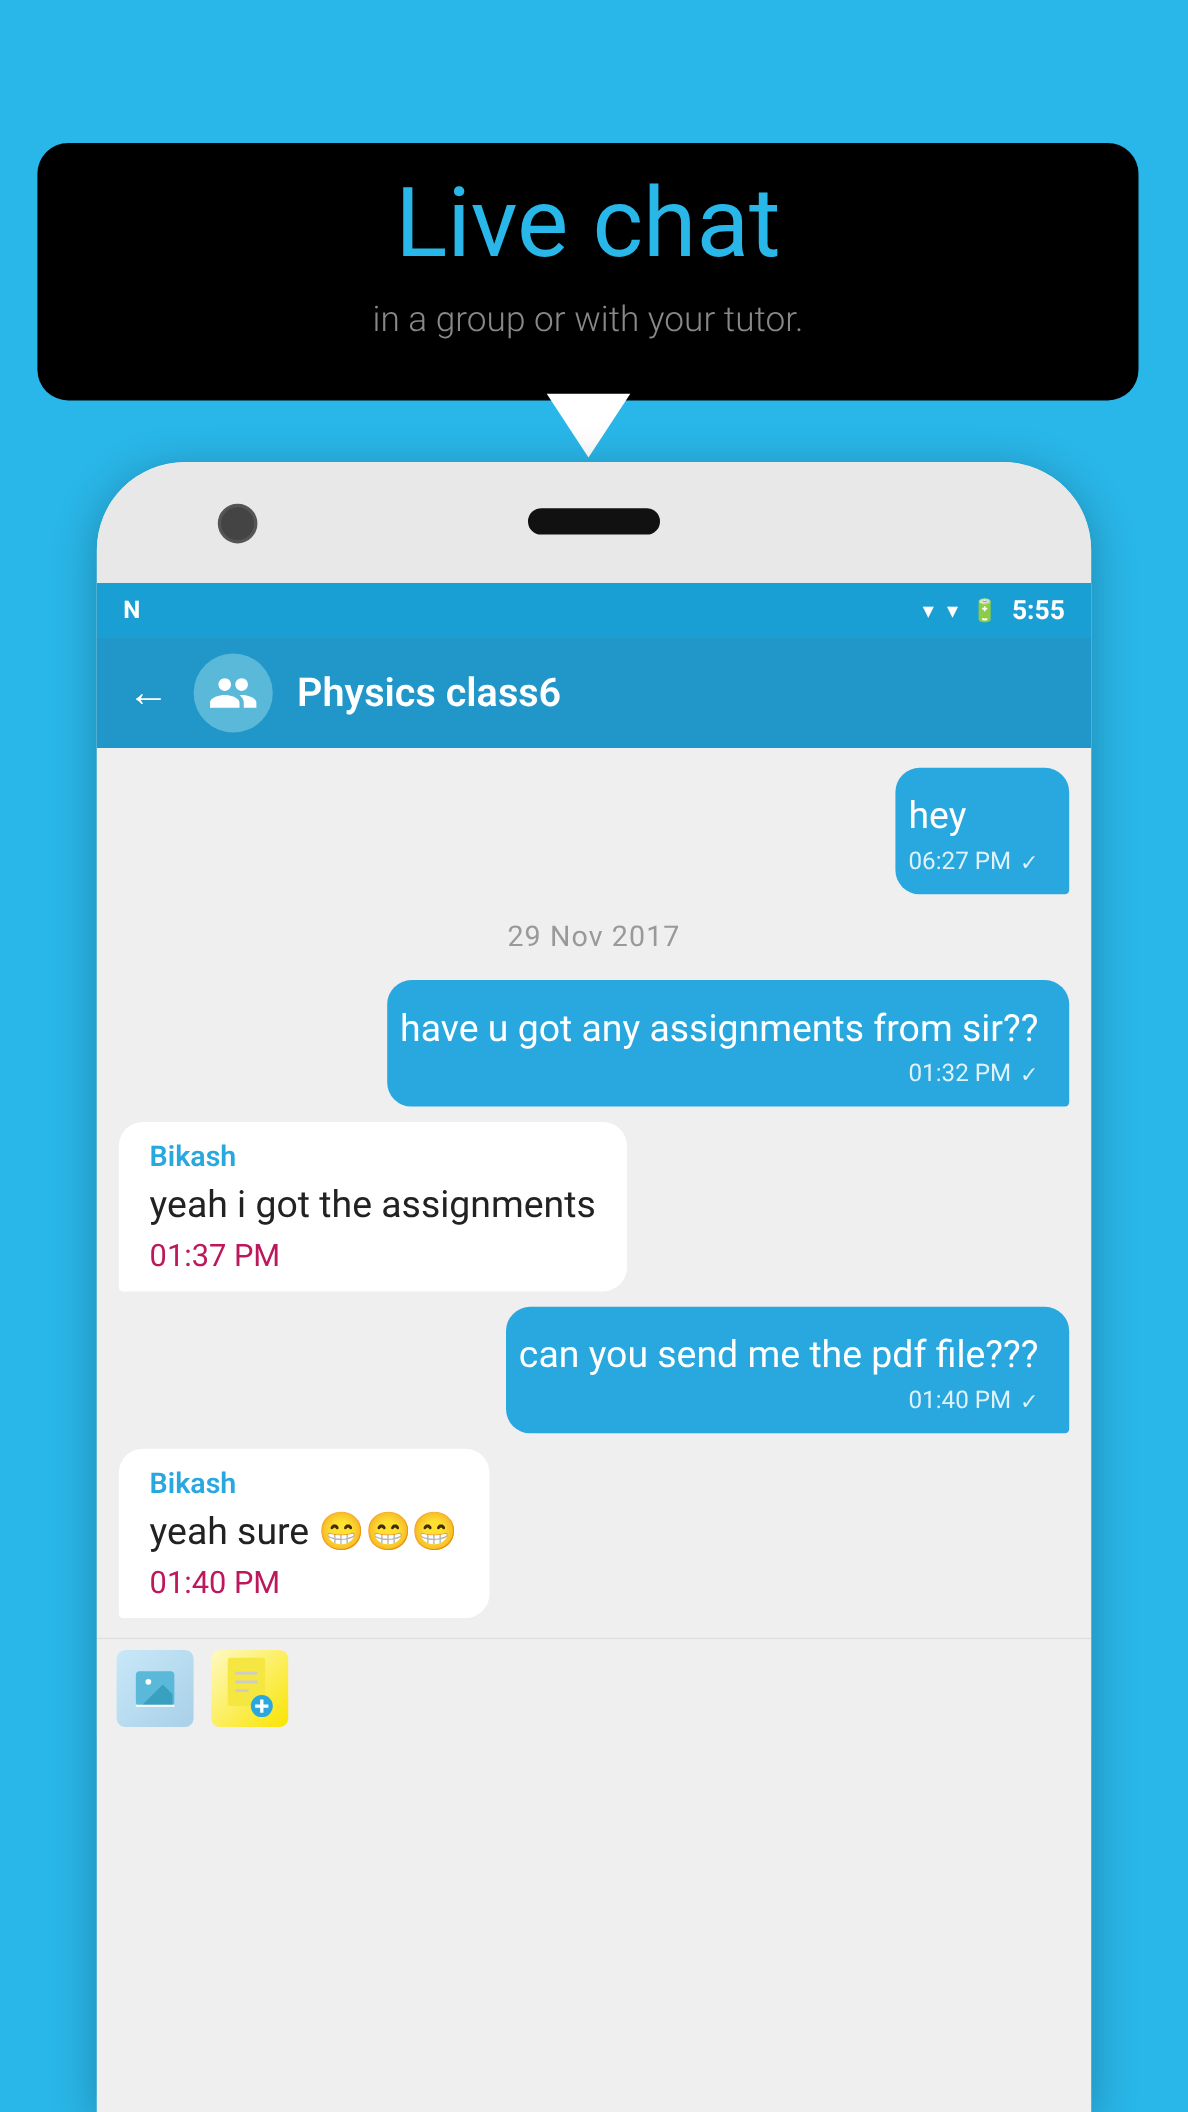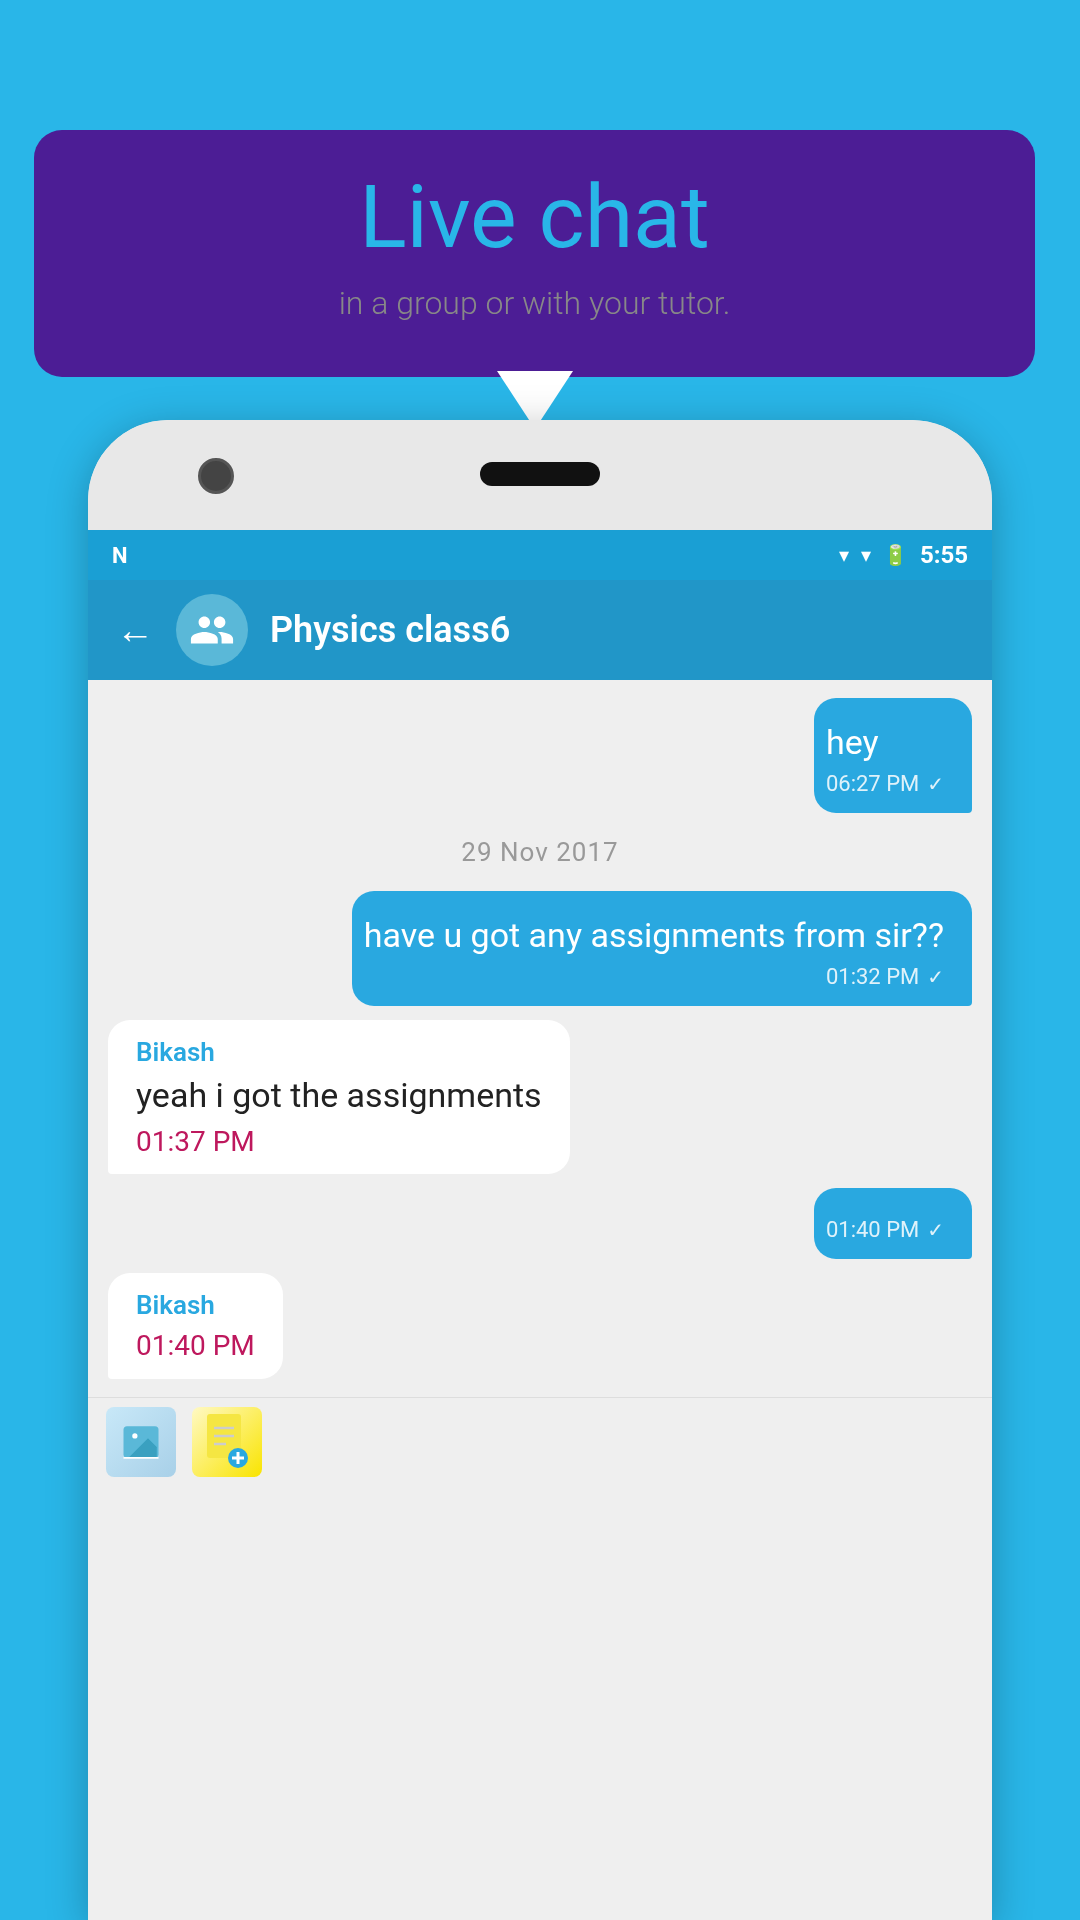--- a/index.html
+++ b/index.html
@@ -12,23 +12,23 @@
       overflow: hidden;
       position: relative;
     }
 
     
     .speech-bubble {
       position: absolute;
       top: 130px;
       left: 34px;
       right: 45px;
-      background: #4c1d95;
+      background: #000000;
       border-radius: 28px;
-      padding: 39px 60px 55px 60px;
+      padding: 26px 60px 55px 60px;
       text-align: center;
     }
     .speech-bubble::after {
       content: '';
       position: absolute;
       bottom: -52px;
       left: 50%;
       transform: translateX(-50%);
       width: 0;
       height: 0;
@@ -322,30 +322,32 @@
       <div style="display:flex;justify-content:flex-start;">
         <div class="msg-received">
           <div class="sender-name">Bikash</div>
           <div>yeah i got the assignments</div>
           <div class="msg-time-received">01:37 PM</div>
         </div>
       </div>
 
       <div style="display:flex;justify-content:flex-end;">
         <div class="msg-sent">
+          <div>can you send me the pdf file???</div>
           <div class="msg-time">
             <span>01:40 PM</span>
             <span class="check-mark">✓</span>
           </div>
         </div>
       </div>
 
       <div style="display:flex;justify-content:flex-start;">
         <div class="msg-received">
           <div class="sender-name">Bikash</div>
+          <div>yeah sure 😁😁😁</div>
           <div class="msg-time-received">01:40 PM</div>
         </div>
       </div>
 
     </div>
 
     <div class="bottom-toolbar">
       <div class="img-placeholder">
 
         <svg width="42" height="42" viewBox="0 0 24 24">

